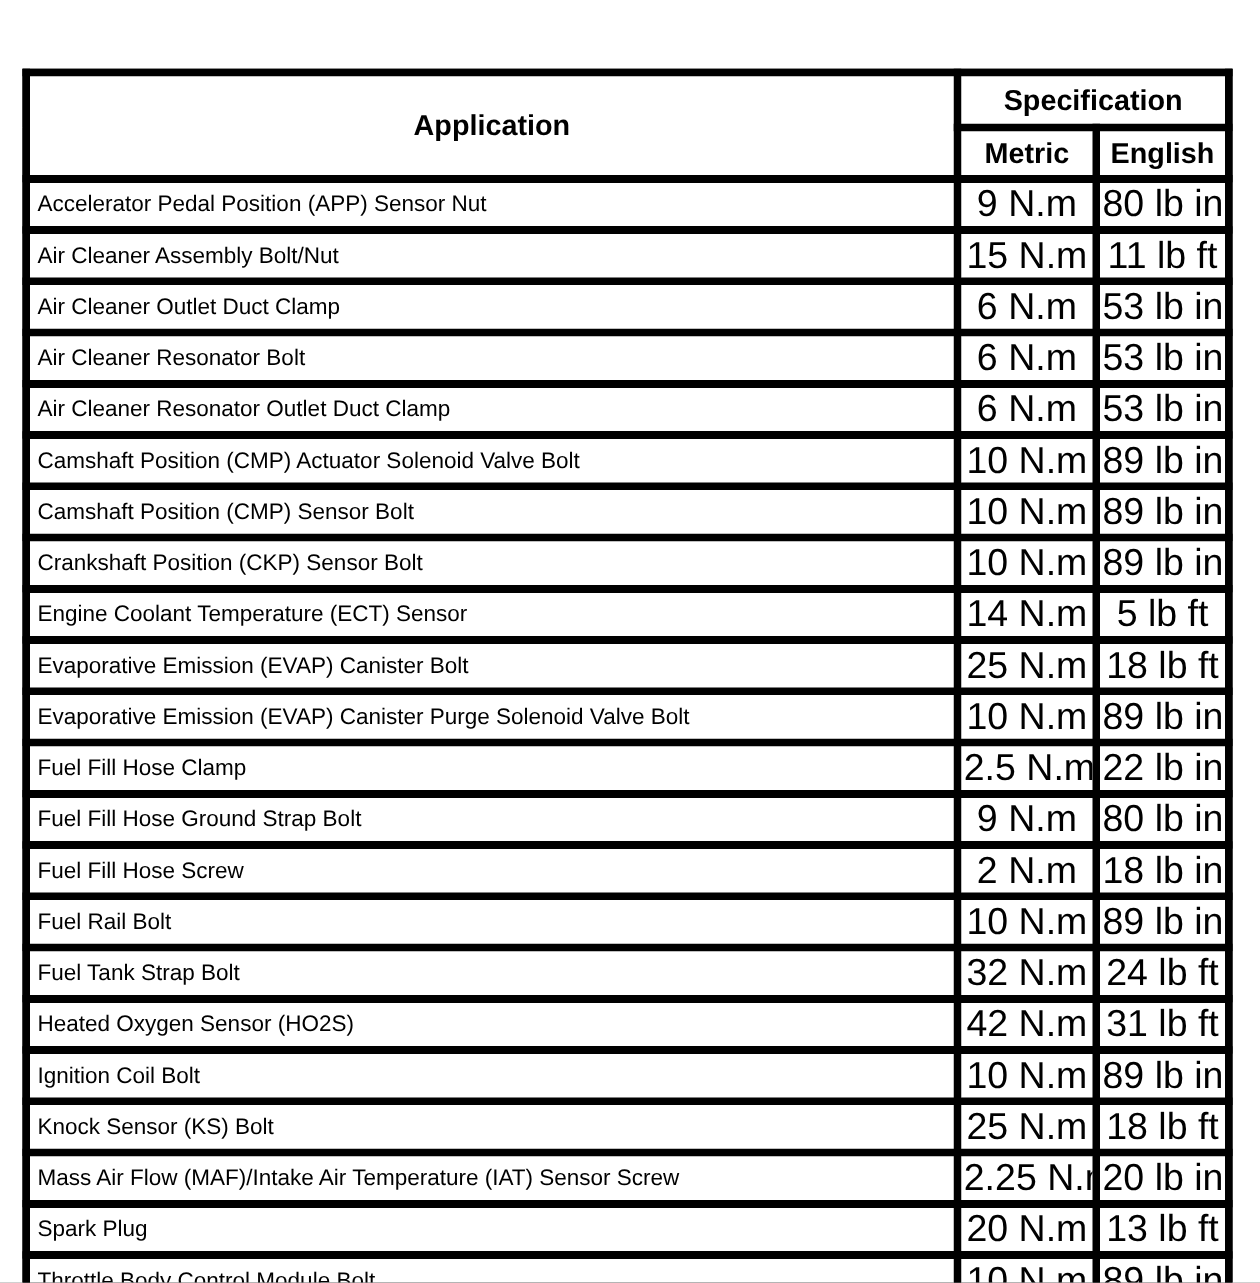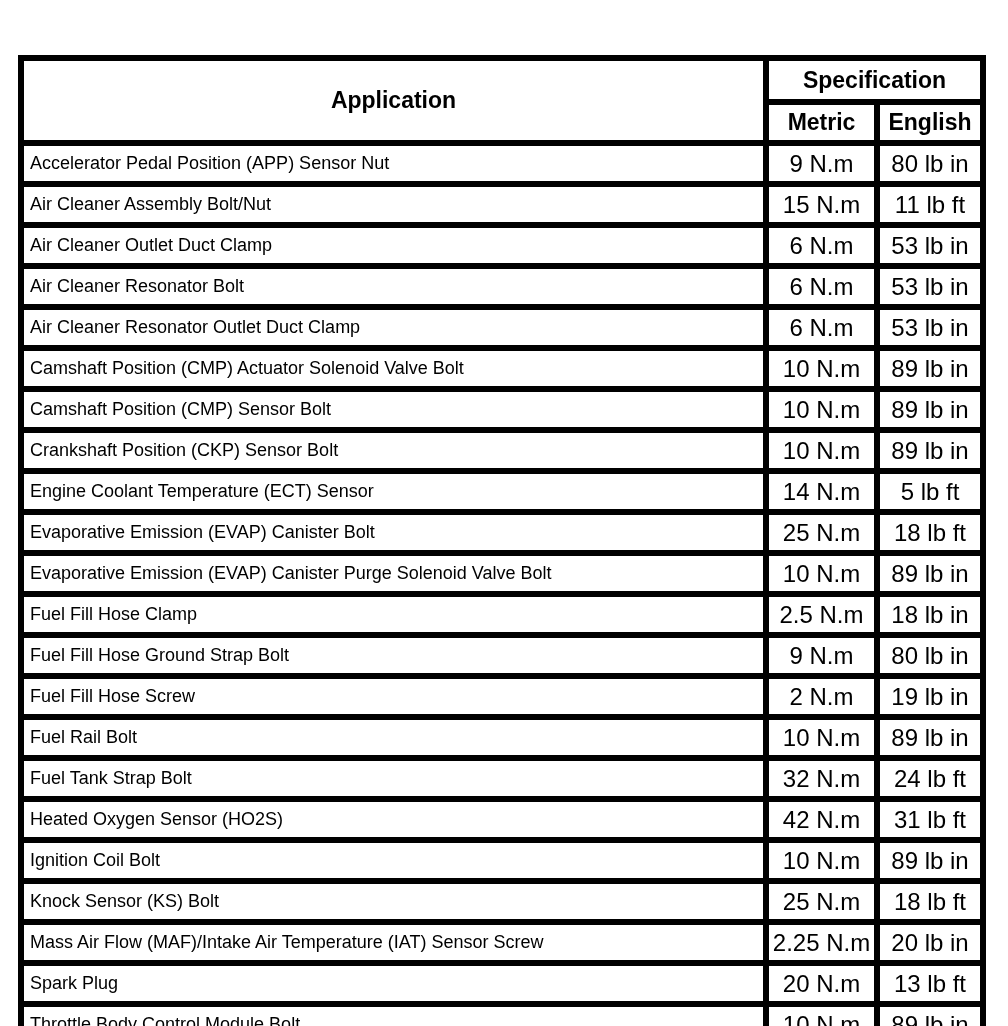--- a/index.html
+++ b/index.html
@@ -49,21 +49,21 @@
   td.app-cell {
     font-size: 18px;
     font-weight: normal;
     text-align: left;
     vertical-align: middle;
     padding: 0 3px 0 6px;
     height: 35px;
     white-space: nowrap;
   }
   td.val-cell {
-    font-size: 24px;
+    font-size: 30px;
     font-weight: normal;
     text-align: center;
     vertical-align: middle;
     padding: 0 2px;
     height: 35px;
     white-space: nowrap;
   }
 </style>
 </head>
 <body>
@@ -148,33 +148,33 @@
 
   <tr>
     <td class="app-cell">Evaporative Emission (EVAP) Canister Purge Solenoid Valve Bolt</td>
     <td class="val-cell">10 N.m</td>
     <td class="val-cell">89 lb in</td>
   </tr>
 
   <tr>
     <td class="app-cell">Fuel Fill Hose Clamp</td>
     <td class="val-cell">2.5 N.m</td>
-    <td class="val-cell">18 lb in</td>
+    <td class="val-cell">22 lb in</td>
   </tr>
 
   <tr>
     <td class="app-cell">Fuel Fill Hose Ground Strap Bolt</td>
     <td class="val-cell">9 N.m</td>
     <td class="val-cell">80 lb in</td>
   </tr>
 
   <tr>
     <td class="app-cell">Fuel Fill Hose Screw</td>
     <td class="val-cell">2 N.m</td>
-    <td class="val-cell">19 lb in</td>
+    <td class="val-cell">18 lb in</td>
   </tr>
 
   <tr>
     <td class="app-cell">Fuel Rail Bolt</td>
     <td class="val-cell">10 N.m</td>
     <td class="val-cell">89 lb in</td>
   </tr>
 
   <tr>
     <td class="app-cell">Fuel Tank Strap Bolt</td>

